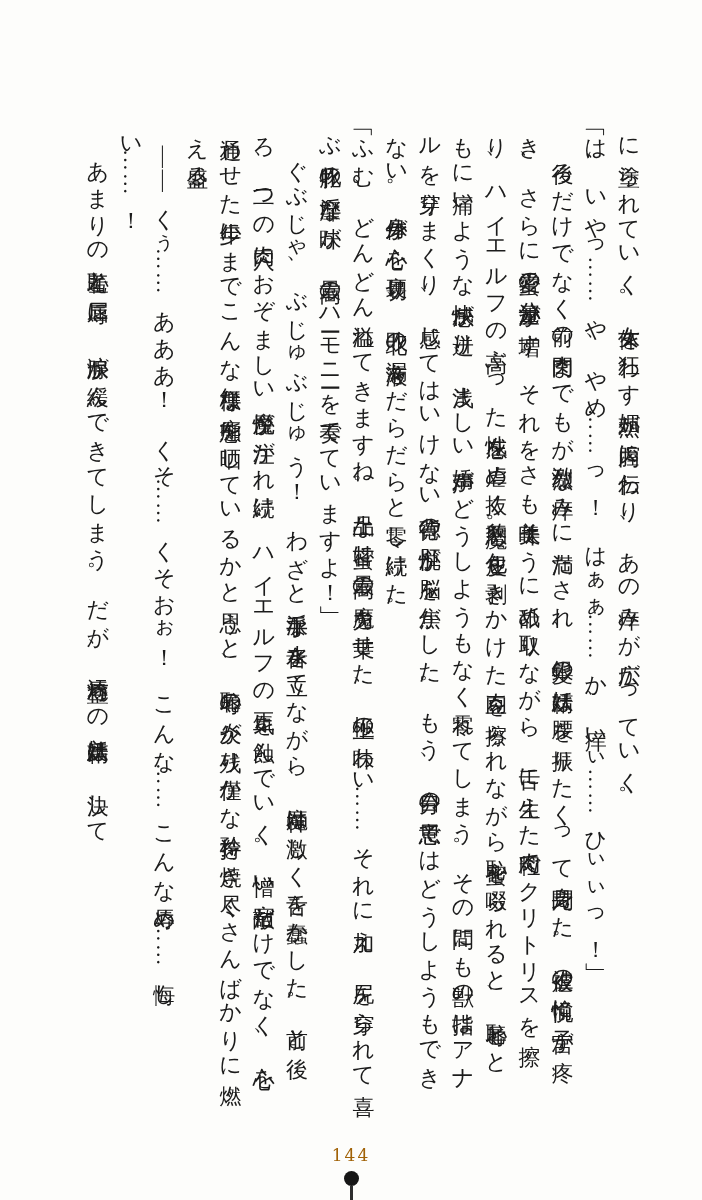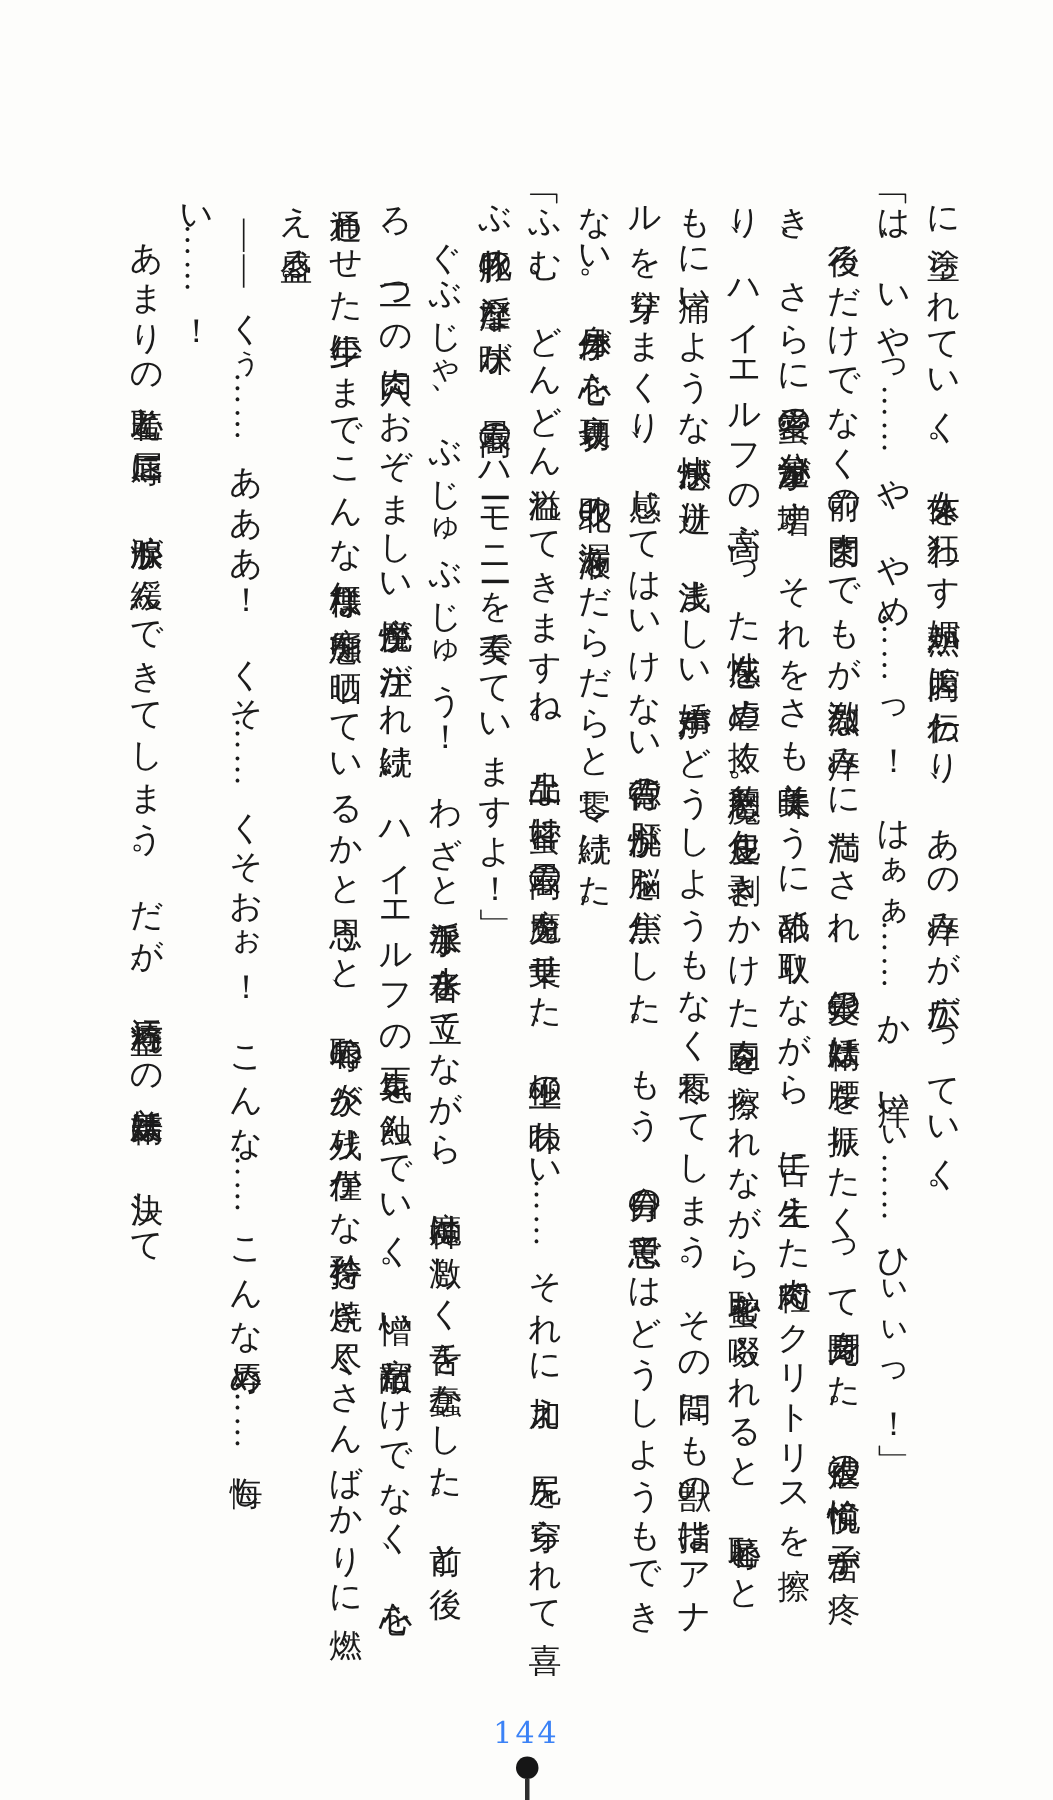--- a/index.html
+++ b/index.html
@@ -37,23 +37,23 @@
   }
   .footer {
     position: absolute;
     top: 1142px;
     left: 0;
     width: 100%;
     text-align: center;
   }
   .page-number {
     font-family: "DejaVu Serif", "Liberation Serif", serif;
-    font-size: 20px;
+    font-size: 17px;
     letter-spacing: 2px;
-    color: #3b82f6;
+    color: #a16207;
     line-height: 26px;
   }
   .page-marker {
     margin-top: 3px;
   }
   .marker-dot {
     width: 15px;
     height: 15px;
     border-radius: 50%;
     background: #161616;

